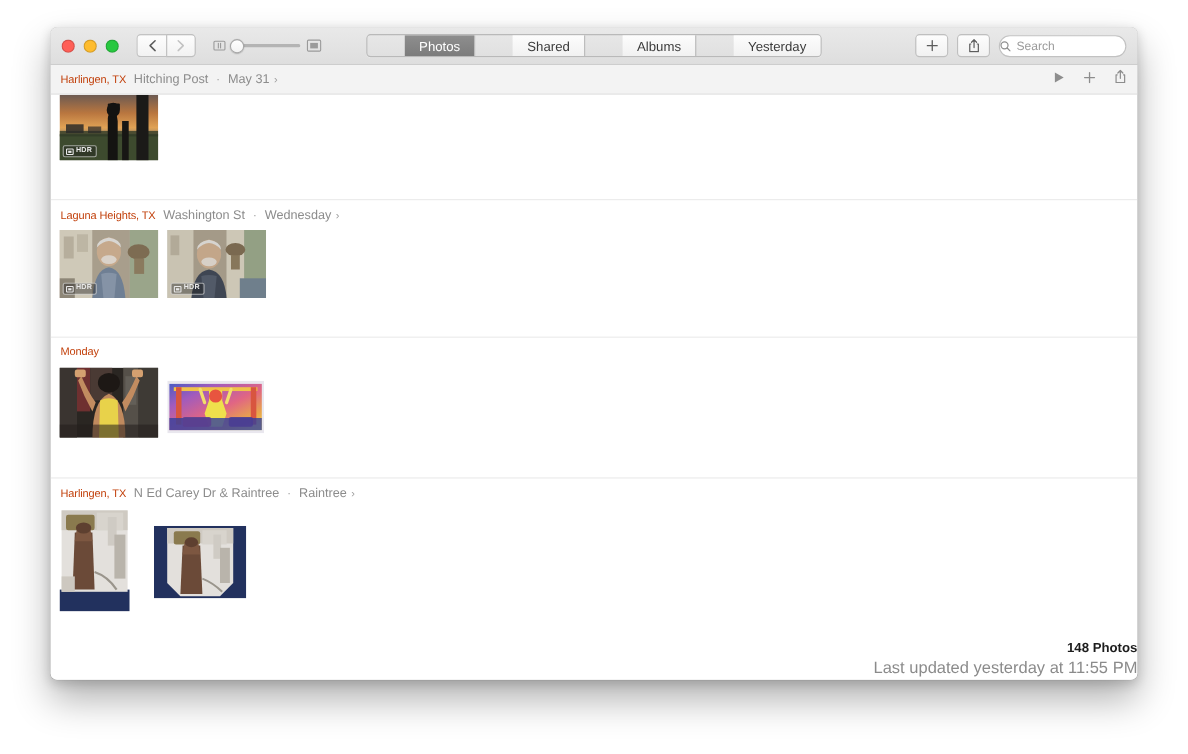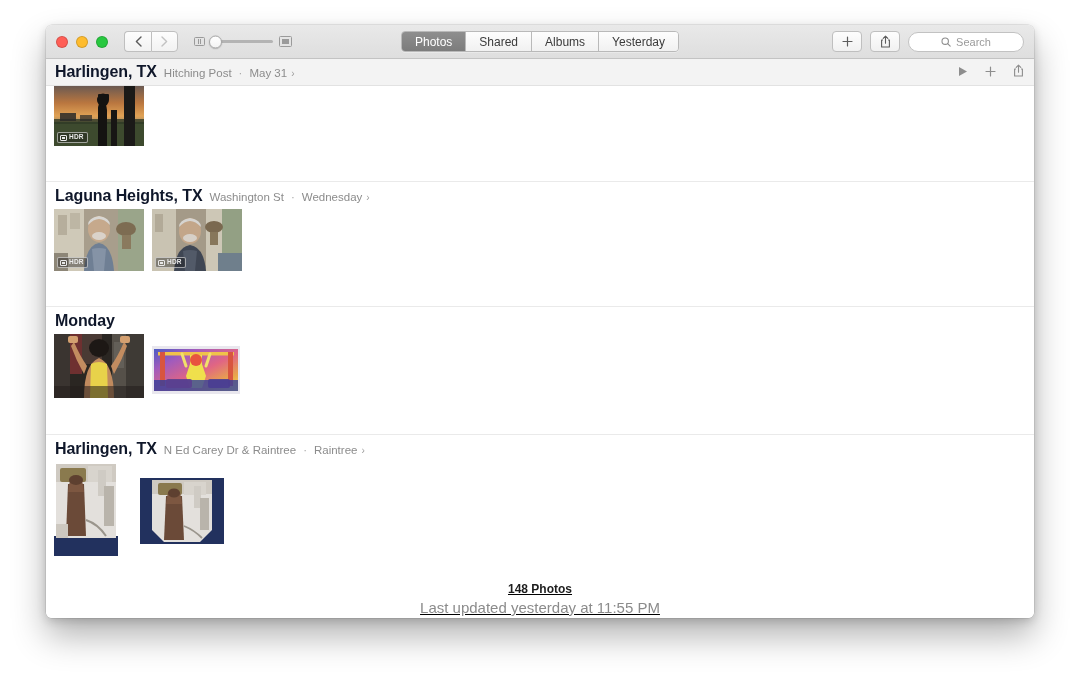--- a/index.html
+++ b/index.html
@@ -98,20 +98,21 @@
     border: 1px solid #b9b9b9; border-radius: 4px;
     overflow: hidden; height: 21px;
     box-shadow: 0 0.5px 0 rgba(255,255,255,0.6);
   }
   .tab {
     padding: 0 13px; height: 100%;
     display: flex; align-items: center; justify-content: center;
     font-size: 12px; color: #3b3b3b;
     background: linear-gradient(to bottom, #fdfdfd, #f1f1f1);
     border-right: 1px solid #b9b9b9;
+    margin-left: 34px;
   }
   .tab:last-child { border-right: none; }
   .tab.active {
     background: linear-gradient(to bottom, #8e8e8e, #7c7c7c);
     color: #ffffff;
   }
 
   
   .toolbar-right {
     margin-left: auto; display: flex; align-items: center; gap: 8px;
@@ -120,21 +121,21 @@
     width: 30px; height: 21px;
     background: linear-gradient(to bottom, #fdfdfd, #f1f1f1);
     border: 1px solid #bfbfbf; border-radius: 4px;
     display: flex; align-items: center; justify-content: center;
     color: #5d5d5d;
   }
   .search-field {
     width: 116px; height: 20px;
     background: #ffffff;
     border: 1px solid #c2c2c2; border-radius: 10px;
-    display: flex; align-items: center; justify-content: center; gap: 5px;
+    display: flex; align-items: center; gap: 5px;
   }
   .search-field .ph { font-size: 11px; color: #9b9b9b; }
 
   
   #content {
     flex: 1 1 auto; background: #ffffff; position: relative;
     overflow: hidden;
   }
 
   
@@ -144,21 +145,21 @@
     border-bottom: 1px solid #e2e2e2;
     display: flex; align-items: center;
     padding: 0 10px 0 8px; z-index: 5;
   }
 
   .sec-head {
     display: flex; align-items: baseline; gap: 7px;
     padding-left: 1px;
   }
   .sec-place {
-    font-size: 16px; font-weight: bold; color: #0f172a;
+    font-size: 10px; font-weight: normal; color: #c2410c;
     letter-spacing: -0.1px;
   }
   .sec-sub { font-size: 11.5px; color: #8c8c8c; }
   .sec-dot { font-size: 11.5px; color: #a8a8a8; }
   .sec-date { font-size: 11.5px; color: #8c8c8c; }
   .sec-chevron { font-size: 10px; color: #9e9e9e; margin-left: -3px; }
 
   .head-actions {
     margin-left: auto; display: flex; align-items: center; gap: 17px;
     color: #8d8d8d;
@@ -192,21 +193,21 @@
   .hdr-badge .cam::after {
     content:""; position:absolute; left:1px; top:1px;
     width:3px; height:2px; background:#e8e8e8;
   }
   .hdr-badge .txt {
     font-size: 6.5px; color: #eaeaea; font-weight: bold;
     letter-spacing: 0.2px; line-height: 1;
   }
 
   
-  #list-footer { text-align: center; padding-top: 26px; text-decoration: underline; }
+  #list-footer { text-align: right; padding-top: 26px; }
   #footer-count { font-size: 12px; font-weight: bold; color: #1d1d1d; }
   #footer-updated { font-size: 15px; color: #8b8b8b; margin-top: 3px; }
 </style>
 </head>
 <body>
 
 <div id="app-window">
 
   <div id="titlebar">
 

